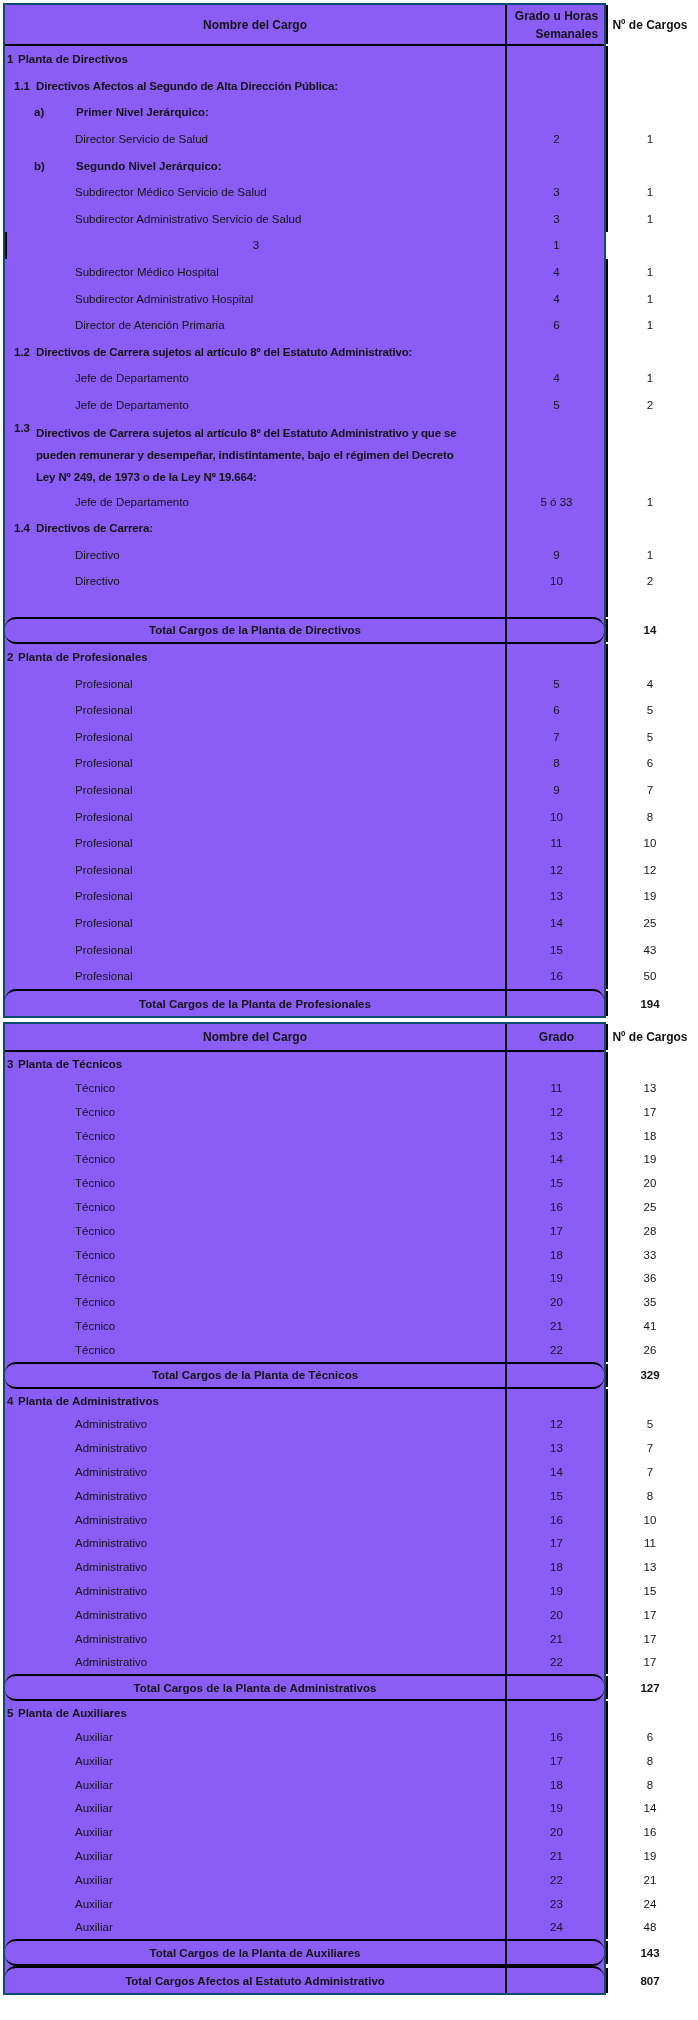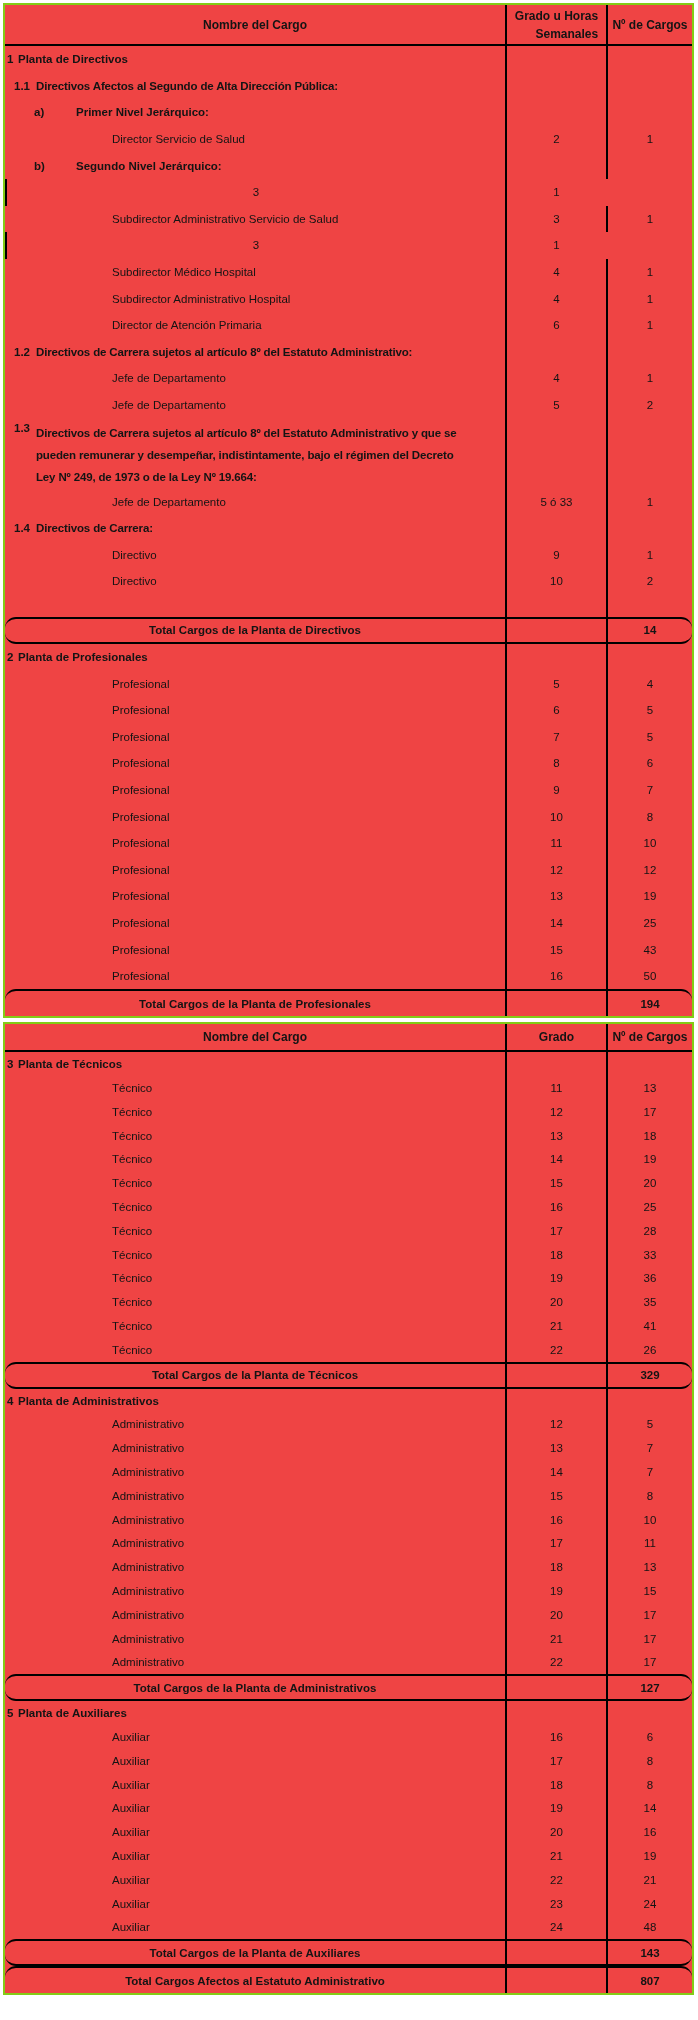--- a/index.html
+++ b/index.html
@@ -4,21 +4,21 @@
 <style>
   * { box-sizing: border-box; margin: 0; padding: 0; }
   html, body { background: #ffffff; }
   body {
     width: 698px; height: 2020px;
     font-family: "Liberation Sans", sans-serif;
     color: #141414;
     font-size: 11.5px;
   }
   .page { padding: 3px 0 0 3px; }
-  .table { width: 691px; border: 2px solid #84cc16; background: #ef4444; }
+  .table { width: 603px; border: 2px solid #0c4a6e; background: #8b5cf6; }
   .table + .table { margin-top: 4px; }
 
   .row { display: grid; grid-template-columns: 500px 101px 86px; align-items: stretch; }
   .c1 { display: flex; align-items: center; }
   .c2, .c3 {
     border-left: 2px solid #000;
     display: flex; align-items: center; justify-content: center;
     text-align: center;
   }
 
@@ -31,21 +31,21 @@
   .t1 .tbody .row { min-height: 26.6px; }
   .t2 .tbody .row { min-height: 23.8px; }
 
   .row.section, .row.sub, .row.letter { font-weight: bold; }
   .section .c1 { padding-left: 2px; }
   .section .num { flex: 0 0 11px; }
   .sub .c1 { padding-left: 9px; }
   .sub .num { flex: 0 0 22px; }
   .letter .c1 { padding-left: 29px; }
   .letter .num { flex: 0 0 42px; }
-  .item .c1 { padding-left: 70px; margin-left: 37px; }
+  .item .c1 { padding-left: 70px; }
 
   .sub .txt { letter-spacing: -0.15px; }
   .txt div { white-space: nowrap; }
 
   .table .tbody .row.para { min-height: 68px; }
   .para .c1 { align-items: flex-start; padding-top: 4px; }
   .para .txt div { line-height: 22px; }
 
   .table .tbody .row.spacer { min-height: 22px; }
 
@@ -113,20 +113,23 @@
         </div>
         <div class="row letter">
           <div class="c1">
             <span class="num">b)</span>
             <div class="txt"><span>Segundo Nivel Jerárquico:</span></div>
           </div>
           <div class="c2"></div>
           <div class="c3"></div>
         </div>
         <div class="row item">
+          <div class="c1">
+            <div class="txt"><span>Subdirector Médico Servicio de Salud</span></div>
+          </div>
           <div class="c2">
             <span>3</span>
           </div>
           <div class="c3">
             <span>1</span>
           </div>
         </div>
         <div class="row item">
           <div class="c1">
             <div class="txt"><span>Subdirector Administrativo Servicio de Salud</span></div>

